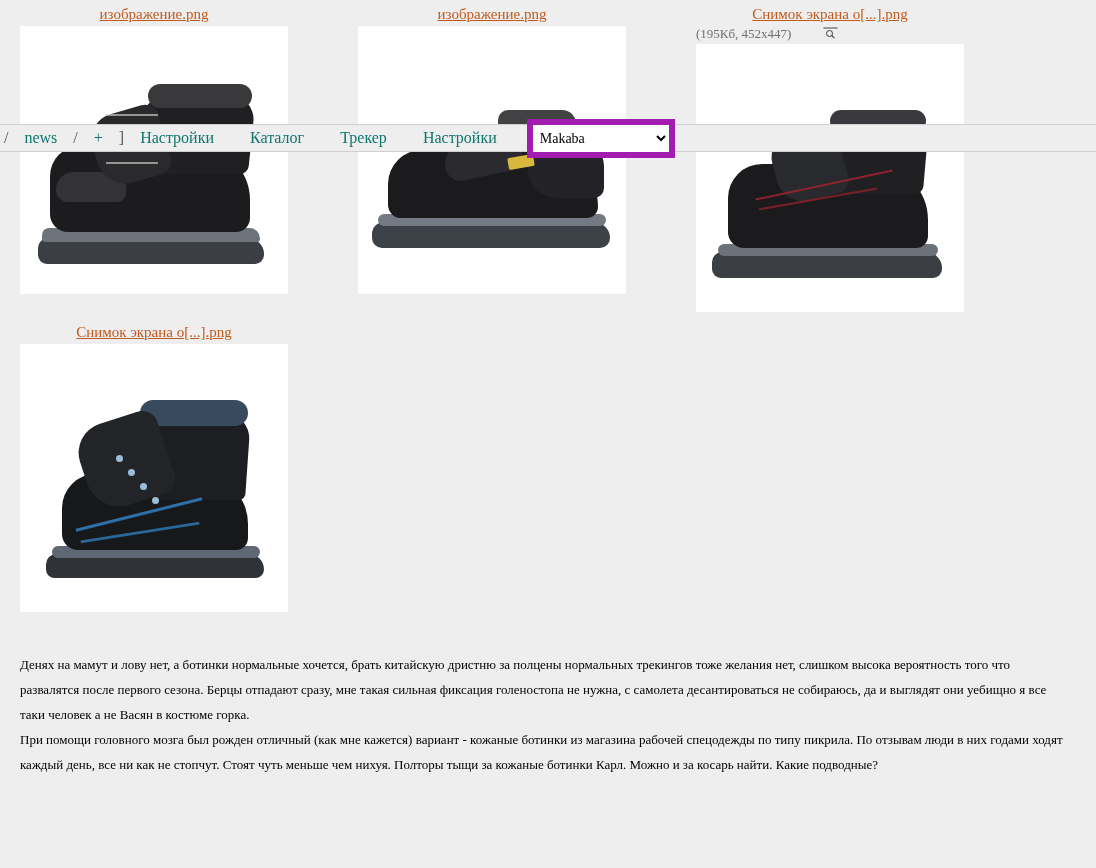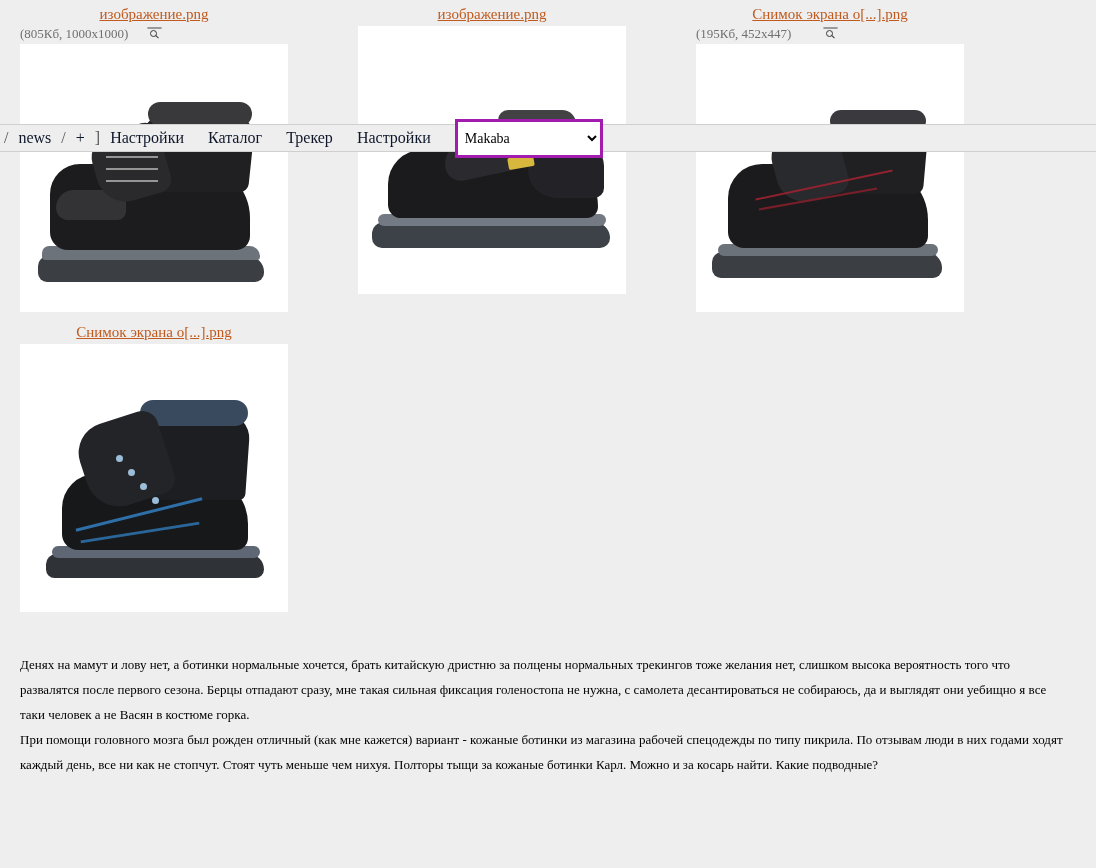--- a/index.html
+++ b/index.html
@@ -409,34 +409,34 @@
     padding-left: 0px;
     box-sizing: border-box;
     font-size: 16px;
     z-index: 20;
   }
   .navbar .sep {
     color: #555;
     margin: 0 4px;
   }
   .navbar a {
-    color: #0f172a;
+    color: #0f766e;
     text-decoration: none;
-    margin: 0 6px;
+    margin: 0 12px;
     cursor: pointer;
   }
   .navlink-group { margin-right: 8px; }
   .nav-select {
     margin-left: 10px;
     height: 39px;
     width: 148px;
     font-family: "Liberation Serif", serif;
     font-size: 14px;
     background: #fff;
-    border: 3px solid #a21caf;
+    border: 6px solid #a21caf;
     box-sizing: border-box;
     padding-left: 3px;
   }
 
   
   .post-text {
     position: absolute;
     left: 20px;
     top: 652px;
     width: 1050px;
@@ -450,21 +450,20 @@
 </head>
 <body>
 
 <div class="grid">
 
   <div class="att" style="left:20px; top:6px;">
     <div class="att-title-row">
       <span class="att-link">изображение.png</span>
       <span class="zoom-badge"></span>
     </div>
-    <span class="att-meta">(805Кб, 1000x1000)</span>
     <div class="thumb">
       <div class="boot bootA" style="left:0;top:0;width:268px;height:268px;">
         <div class="sole"></div>
         <div class="midsole"></div>
         <div class="upper"></div>
         <div class="shaft"></div>
         <div class="collar"></div>
         <div class="toe-hl"></div>
         <div class="tongue"></div>
         <div class="lace" style="bottom:178px;"></div>

